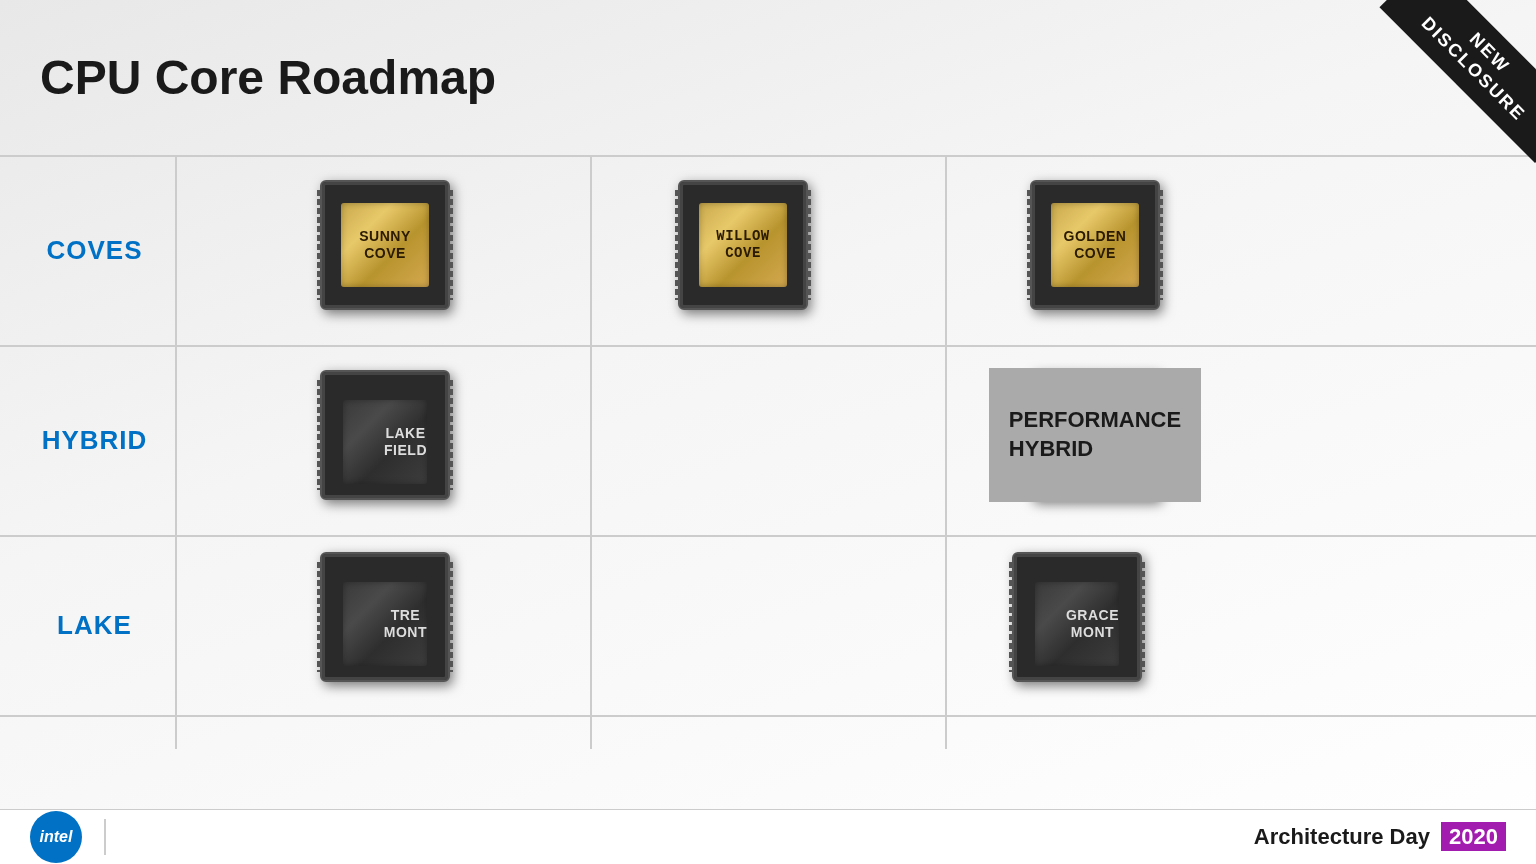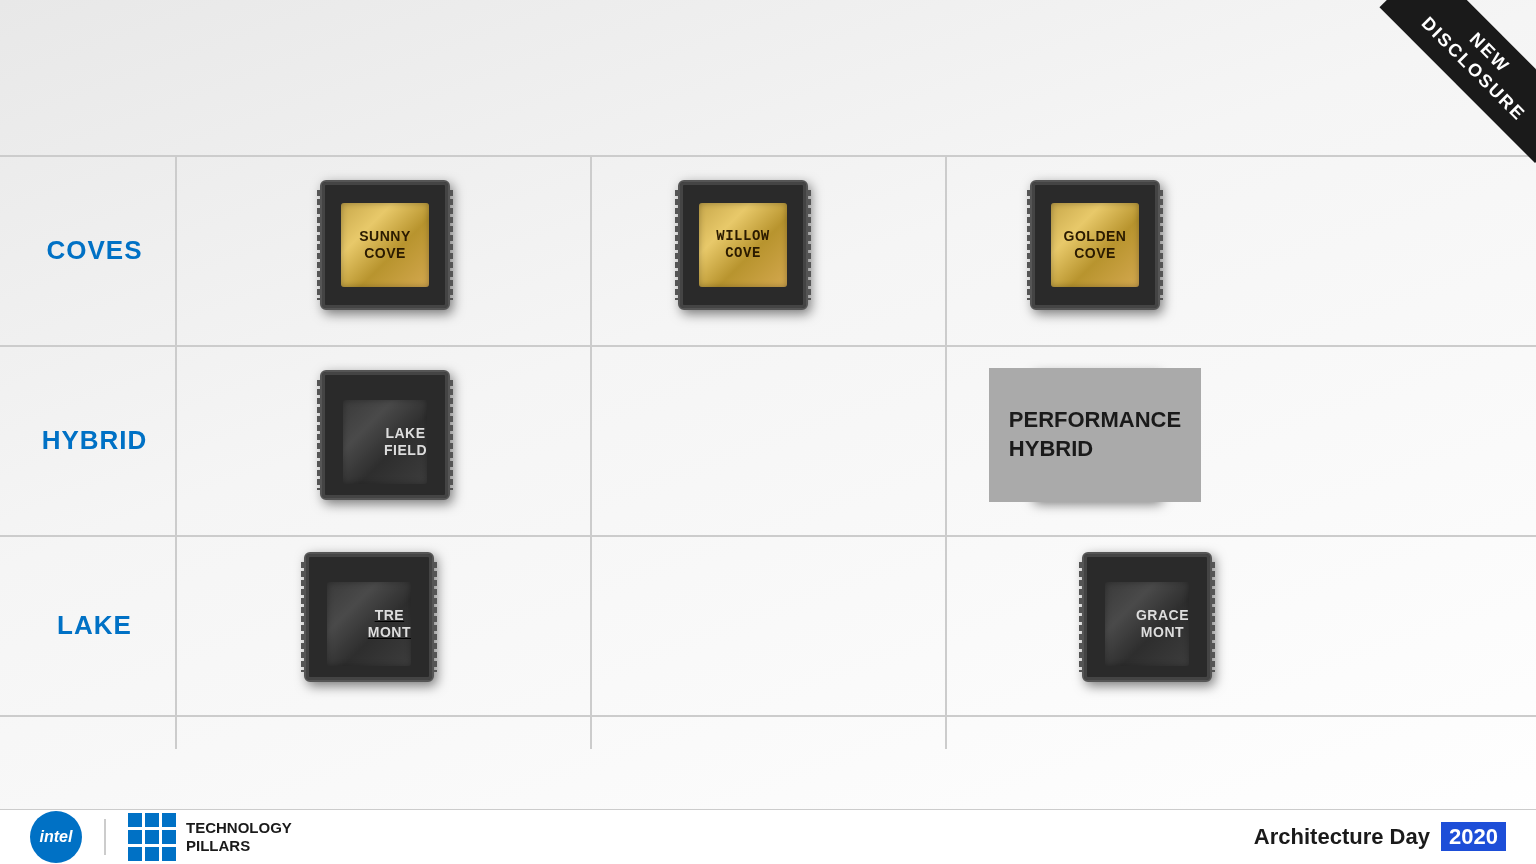--- a/index.html
+++ b/index.html
@@ -314,20 +314,21 @@
 <body>
 
 <div class="slide">
 
   <div class="new-disclosure">
     <div class="new-disclosure-inner">
       NEW<br>DISCLOSURE
     </div>
   </div>
 
+  <div class="page-title">CPU Core Roadmap</div>
 
   <div class="grid-area">
 
     <div class="col-line" style="left: 175px;"></div>
     <div class="col-line" style="left: 590px;"></div>
     <div class="col-line" style="left: 945px;"></div>
 
     <div class="row-divider" style="top: 0px;"></div>
     <div class="row-divider" style="top: 190px;"></div>
     <div class="row-divider" style="top: 380px;"></div>
@@ -375,61 +376,47 @@
       <div class="cpu-outer">
         <div class="cpu-die-dark">
           <span class="die-text-dark">ALDER<br>LAKE</span>
         </div>
       </div>
       <div class="perf-hybrid-label" style="margin-left: 0; height: 134px; padding: 0 20px;">
         PERFORMANCE<br>HYBRID
       </div>
     </div>
 
-    <div class="chip" style="left: 304px; top: 397px; text-decoration: underline;">
+    <div class="chip" style="left: 320px; top: 397px;">
       <div class="cpu-outer">
         <div class="cpu-die-dark">
           <span class="die-text-dark">TRE<br>MONT</span>
         </div>
       </div>
     </div>
 
-    <div class="chip" style="left: 1082px; top: 397px;">
+    <div class="chip" style="left: 1012px; top: 397px;">
       <div class="cpu-outer">
         <div class="cpu-die-dark">
           <span class="die-text-dark">GRACE<br>MONT</span>
         </div>
       </div>
     </div>
 
   </div>
 
   <div class="time-labels">
     <div class="time-label" style="position: absolute; left: 195px; width: 395px;">2019</div>
     <div class="time-label" style="position: absolute; left: 590px; width: 355px;">Today</div>
     <div class="time-label" style="position: absolute; left: 945px; width: 400px;">2021</div>
   </div>
 
   <div class="footer">
     <div class="intel-logo">
       <div class="intel-oval">intel</div>
       <div class="footer-divider"></div>
-      <div class="tech-pillars">
-        <div class="pillars-dots">
-          <div class="dot"></div>
-            <div class="dot"></div>
-            <div class="dot"></div>
-          <div class="dot"></div>
-            <div class="dot"></div>
-            <div class="dot"></div>
-          <div class="dot"></div>
-            <div class="dot"></div>
-            <div class="dot"></div>
-        </div>
-        <div class="pillars-text">TECHNOLOGY<br>PILLARS</div>
-      </div>
-    </div>
-
-
-    <div class="arch-day">Architecture Day <span style="background:#1d4ed8;color:white;padding:2px 8px;margin-top:44px;">2020</span></div>
+    </div>
+
+
+    <div class="arch-day">Architecture Day <span style="background:#a21caf;color:white;padding:2px 8px;margin-top:44px;">2020</span></div>
   </div>
 
 </div>
 
 </body></html>

